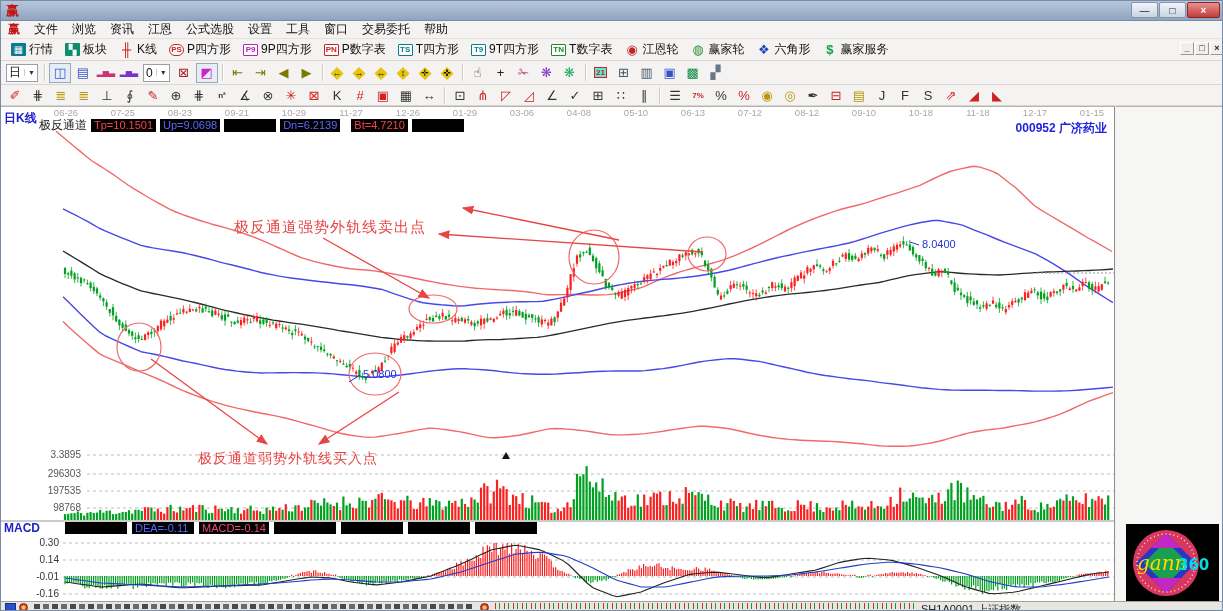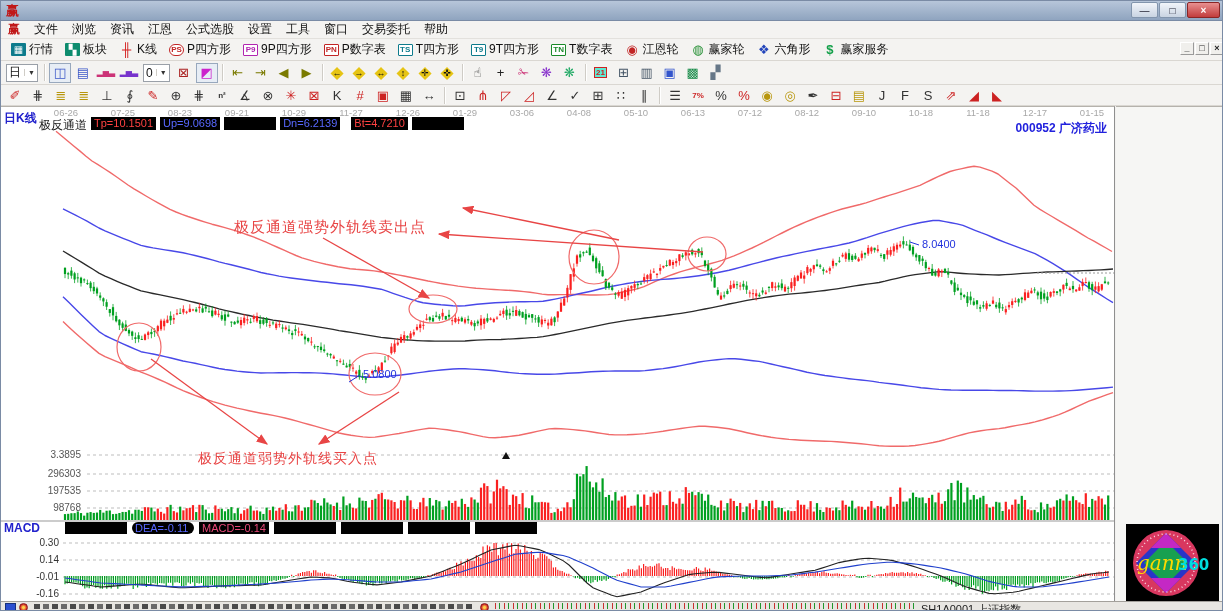--- a/index.html
+++ b/index.html
@@ -48,21 +48,21 @@
   .combo .arr { font-size:7px; color:#333; padding-left:3px; border-left:1px solid #cfccc6; margin-left:3px; }
   .dia-wrap { width:21px; height:20px; position:relative; }
   .dia-bg { position:absolute; inset:0; text-align:center; font-size:17px; line-height:19px; color:#e6c414; }
   .dia-ar { position:absolute; inset:0; text-align:center; font-size:9px; line-height:20px; color:#111; font-weight:bold; }
 
   
   .chart { position:absolute; top:105px; left:0; width:1114px; height:495px; background:#fff;
     border-top:1px solid #b5b2ac; border-right:1px solid #8f8f8f; }
   .chart svg { position:absolute; left:0; top:0; }
   .pane-label { position:absolute; left:3px; top:3px; color:#2222cc; font-size:12px; font-weight:bold; }
-  .chan-header { position:absolute; left:38px; top:10px; display:flex; font-size:12px; color:#222; z-index:3; }
+  .chan-header { position:absolute; left:38px; top:10px; display:flex; align-items:center; font-size:12px; color:#222; z-index:3; }
   .vbox { background:#000; font-size:11px; height:13px; line-height:13px; padding:0 3px; margin-left:4px; min-width:52px; }
   .stock-label { position:absolute; right:7px; top:13px; color:#2222dd; font-size:12px; font-weight:bold; z-index:3; }
   .macd-header { position:absolute; left:3px; top:414px; display:flex; align-items:center; z-index:3; }
   .macd-pane-label { color:#2222cc; font-size:12px; font-weight:bold; width:56px; }
   .macd-header .vbox { height:12px; line-height:12px; min-width:62px; margin-left:5px; }
 
   .right-panel { position:absolute; top:105px; left:1115px; width:108px; height:495px; background:#f6f6f4; border-top:1px solid #b5b2ac; }
   .logo-box { position:absolute; left:10px; top:417px; width:93px; height:78px; background:#000; }
 
   
@@ -1952,21 +1952,21 @@
           <span class="vbox" style="color: rgb(88, 104, 255);">Dn=6.2139</span>
           <span class="vbox" style="color: rgb(255, 66, 66); margin-left: 11px;">Bt=4.7210</span>
           <span class="vbox" style="color: rgb(0, 0, 0);"></span>
         </span>
     </div>
     <span class="stock-label">000952 广济药业</span>
     <div class="macd-header">
       <span class="macd-pane-label">MACD</span>
       <span id="macd-boxes" style="display:flex">
           <span class="vbox" style="color: rgb(0, 0, 0);"></span>
-          <span class="vbox" style="color: rgb(88, 104, 255); border-radius: 6px;">DEA=-0.11</span>
+          <span class="vbox" style="color: rgb(88, 104, 255);">DEA=-0.11</span>
           <span class="vbox" style="color: rgb(232, 72, 120);">MACD=-0.14</span>
           <span class="vbox" style="color: rgb(0, 0, 0);"></span>
           <span class="vbox" style="color: rgb(0, 0, 0);"></span>
           <span class="vbox" style="color: rgb(0, 0, 0);"></span>
           <span class="vbox" style="color: rgb(0, 0, 0);"></span>
         </span>
     </div>
   </div>
 
   <div class="right-panel">

